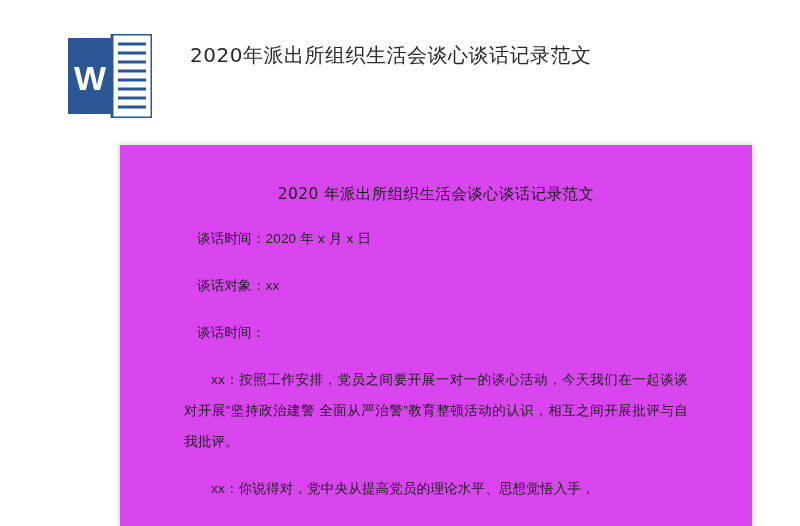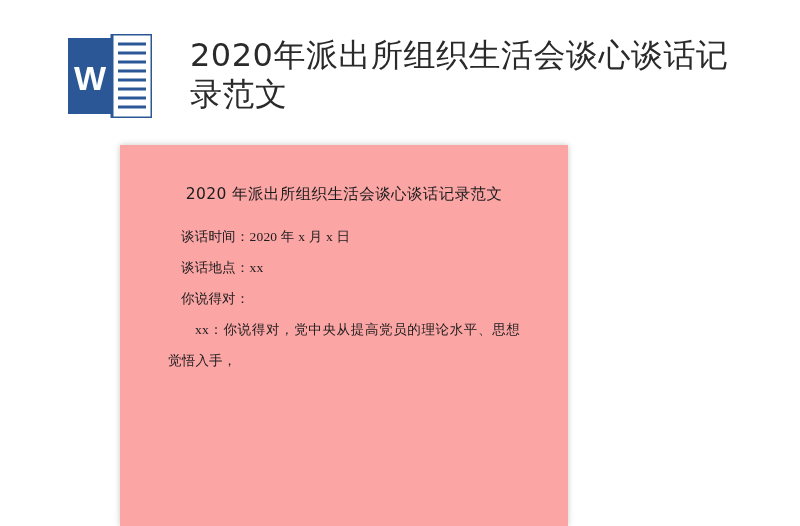--- a/index.html
+++ b/index.html
@@ -41,57 +41,57 @@
     display: block;
   }
   .title-block {
     position: absolute;
     left: 190px;
     top: 36px;
     width: 560px;
   }
   .doc-title {
     font-family: "DejaVu Sans", "Liberation Sans", sans-serif;
-    font-size: 32px;
+    font-size: 20px;
     line-height: 39px;
     color: #2a2a2a;
     font-weight: normal;
     letter-spacing: 0.5px;
     margin: 0;
     word-break: break-all;
   }
 
   
   .sheet {
     position: absolute;
     left: 120px;
     top: 145px;
-    width: 448px;
+    width: 632px;
     height: 381px;
-    background: #fca5a5;
+    background: #d946ef;
     box-shadow: 0 0 6px rgba(0,0,0,0.22);
     box-sizing: border-box;
     padding: 36px 48px 0 48px;
     overflow: hidden;
   }
   .sheet-title {
     text-align: center;
     font-family: "DejaVu Sans", "Liberation Sans", sans-serif;
     font-size: 15.5px;
     line-height: 26px;
     color: #1c1c1c;
     margin: 0 0 14px 0;
     letter-spacing: 0.4px;
   }
   .para {
-    font-family: Liberation Serif, serif;
+    font-family: Liberation Sans, sans-serif;
     font-size: 13.5px;
     line-height: 31px;
     color: #1c1c1c;
-    margin: 0;
+    margin: 16px;
     text-align: justify;
     letter-spacing: 0.2px;
   }
   .para.indent {
     text-indent: 27px;
   }
   .para.field {
     text-indent: 13px;
   }
 </style>
@@ -122,19 +122,20 @@
 
     <div class="title-block">
       <h1 class="doc-title">2020年派出所组织生活会谈心谈话记录范文</h1>
     </div>
   </div>
 
   <div class="sheet">
     <div class="sheet-title">2020 年派出所组织生活会谈心谈话记录范文</div>
 
     <p class="para field">谈话时间：2020 年 x 月 x 日</p>
-    <p class="para field">谈话地点：xx</p>
-    <p class="para field">你说得对：</p>
+    <p class="para field">谈话对象：xx</p>
+    <p class="para field">谈话时间：</p>
 
+    <p class="para indent">xx：按照工作安排，党员之间要开展一对一的谈心活动，今天我们在一起谈谈对开展”坚持政治建警 全面从严治警”教育整顿活动的认识，相互之间开展批评与自我批评。</p>
     <p class="para indent">xx：你说得对，党中央从提高党员的理论水平、思想觉悟入手，</p>
   </div>
 
 </div>
 
 </body></html>

